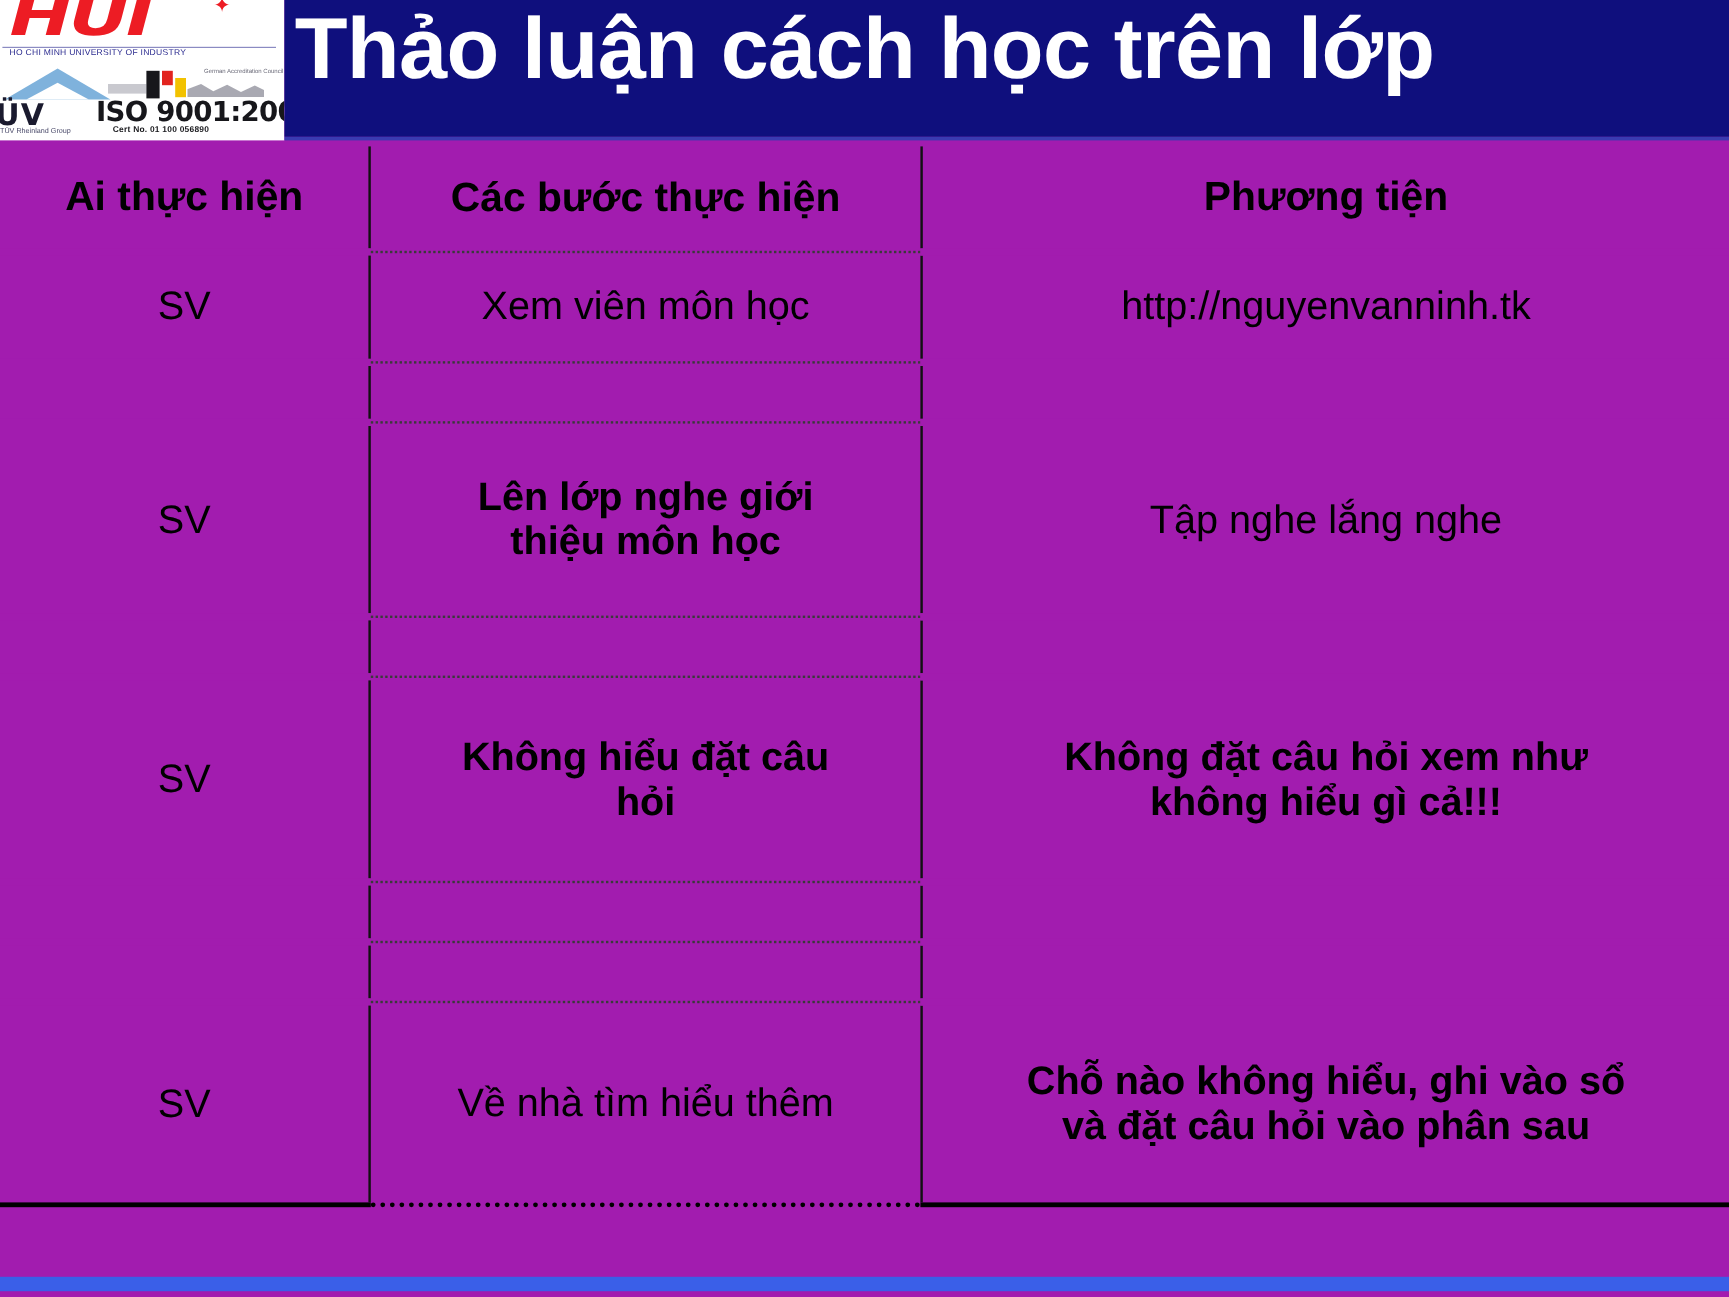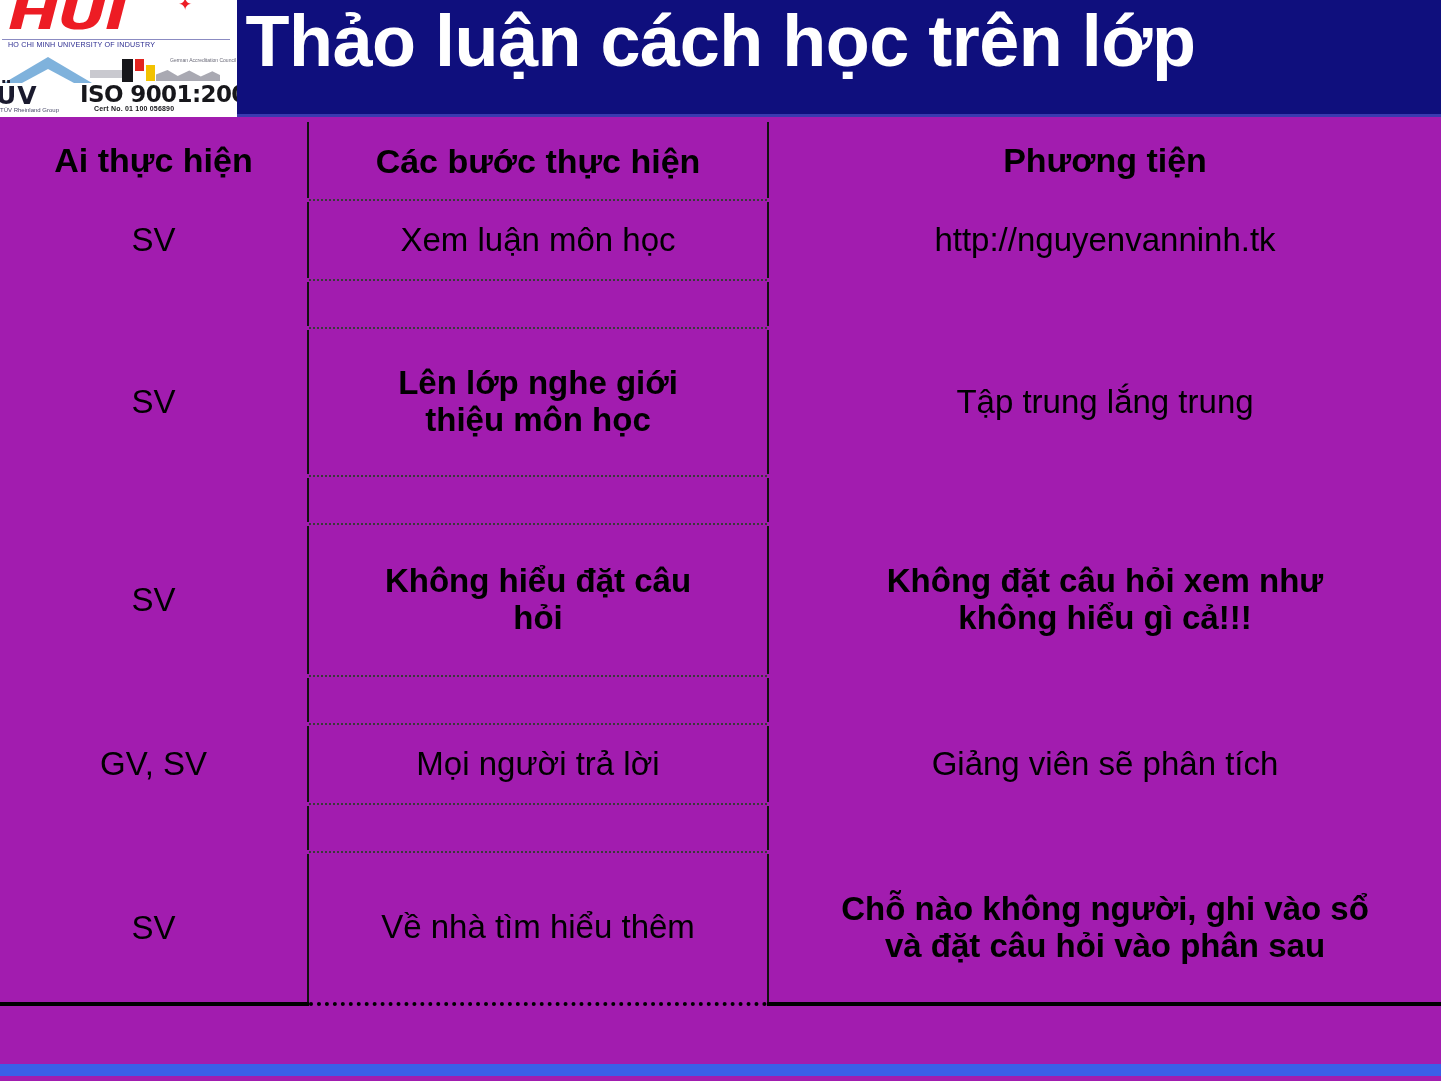--- a/index.html
+++ b/index.html
@@ -277,21 +277,21 @@
   table.proc td {
     padding: 0 8px;
     text-align: center;
     vertical-align: middle;
     font-size: 33px;
     color: #000000;
     line-height: 1.12;
   }
   table.proc td.col1,
   table.proc td.col3 {
-    border-top: 4px solid #a21caf;
+    border-top: 6px solid #a21caf;
     border-bottom: 2px solid #2b2b2b;
   }
   table.proc td.col2 {
     border-top: 2px dotted #3a3a3a;
     border-bottom: 2px dotted #3a3a3a;
     border-left: 2px solid #111111;
     border-right: 2px solid #111111;
   }
 
   table.proc tr.head td {
@@ -371,37 +371,37 @@
       <tbody>
 
         <tr class="head">
           <td class="col1">Ai thực hiện</td>
           <td class="col2">Các bước thực hiện</td>
           <td class="col3">Phương tiện</td>
         </tr>
 
         <tr>
           <td class="col1">SV</td>
-          <td class="col2">Xem luận môn học</td>
+          <td class="col2">Xem viên môn học</td>
           <td class="col3">http://nguyenvanninh.tk</td>
         </tr>
 
         <tr class="spacer">
           <td class="col1"></td>
           <td class="col2"></td>
           <td class="col3"></td>
         </tr>
 
         <tr>
           <td class="col1">SV</td>
           <td class="col2">
             <span class="cell-line">Lên lớp nghe giới</span>
             <span class="cell-line">thiệu môn học</span>
           </td>
-          <td class="col3">Tập trung lắng trung</td>
+          <td class="col3">Tập nghe lắng nghe</td>
         </tr>
 
         <tr class="spacer">
           <td class="col1"></td>
           <td class="col2"></td>
           <td class="col3"></td>
         </tr>
 
         <tr>
           <td class="col1">SV</td>
@@ -414,37 +414,32 @@
             <span class="cell-line">không hiểu gì cả!!!</span>
           </td>
         </tr>
 
         <tr class="spacer">
           <td class="col1"></td>
           <td class="col2"></td>
           <td class="col3"></td>
         </tr>
 
-        <tr>
-          <td class="col1">GV, SV</td>
-          <td class="col2">Mọi người trả lời</td>
-          <td class="col3">Giảng viên sẽ phân tích</td>
-        </tr>
 
         <tr class="spacer">
           <td class="col1"></td>
           <td class="col2"></td>
           <td class="col3"></td>
         </tr>
 
         <tr class="last">
           <td class="col1">SV</td>
           <td class="col2">Về nhà tìm hiểu thêm</td>
           <td class="col3">
-            <span class="cell-line">Chỗ nào không người, ghi vào sổ</span>
+            <span class="cell-line">Chỗ nào không hiểu, ghi vào sổ</span>
             <span class="cell-line">và đặt câu hỏi vào phân sau</span>
           </td>
         </tr>
 
       </tbody>
     </table>
   </div>
 
   <div class="footer-accent"></div>
 

